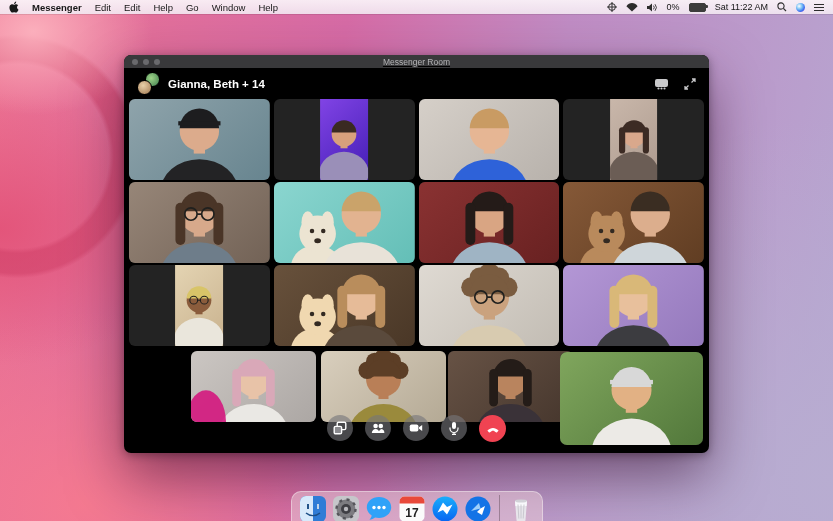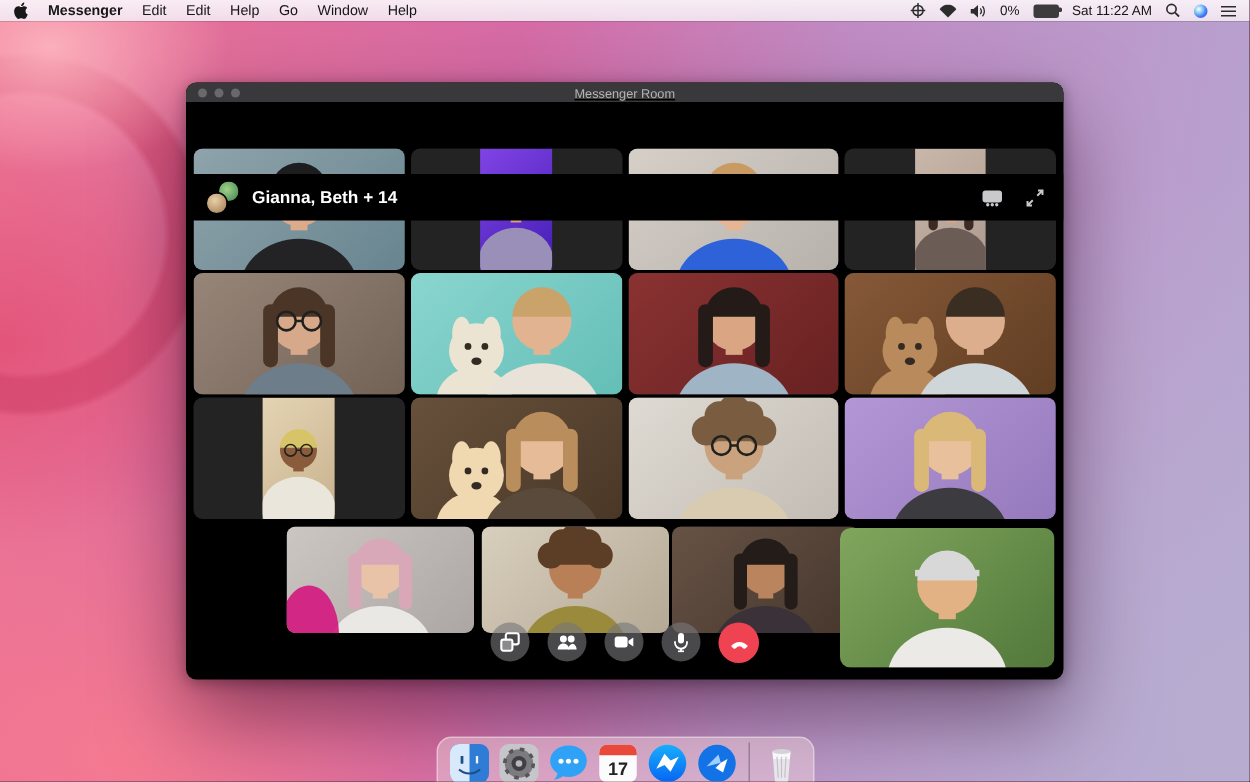--- a/index.html
+++ b/index.html
@@ -32,21 +32,21 @@
     background:radial-gradient(circle at 35% 35%, #fff 0%, #7ec4f5 35%, #3b6ff0 65%, #d05ad0 100%);}
 
   
   .window{position:absolute;left:124px;top:55px;width:585px;height:398px;border-radius:7px;
     background:#000;overflow:hidden;z-index:10;
     box-shadow:0 24px 55px rgba(40,0,30,.5),0 2px 10px rgba(0,0,0,.35);}
   .titlebar{height:13px;background:#39393b;display:flex;align-items:center;justify-content:center;position:relative;text-decoration:underline;}
   .tl-dots{position:absolute;left:8px;top:3.5px;display:flex;gap:5px;}
   .tl-dot{width:6px;height:6px;border-radius:50%;background:#69696c;}
   .tb-title{font-size:8.5px;color:#b4b4b6;}
-  .roomheader{height:31px;display:flex;align-items:center;padding:0 13px;background:#000;position:relative;z-index:7;margin-top:48px;}
+  .roomheader{height:31px;display:flex;align-items:center;padding:0 13px;background:#000;position:relative;z-index:7;}
   .avatars{position:relative;width:23px;height:23px;flex:0 0 auto;}
   .avatars .av{position:absolute;width:13px;height:13px;border-radius:50%;border:1.5px solid #000;}
   .avatars .av1{right:0;top:0;background:radial-gradient(circle at 40% 40%,#9fd488,#3f7d4e);}
   .avatars .av2{left:0;bottom:0;background:radial-gradient(circle at 40% 35%,#e8cfa8,#a07850);}
   .room-title{color:#fff;font-weight:bold;font-size:11.5px;margin-left:8px;}
   .rh-icons{margin-left:auto;display:flex;align-items:center;gap:15px;}
   .rh-icons svg{display:block;}
 
   
   .grid{position:absolute;top:44px;left:5px;right:5px;bottom:0;}

